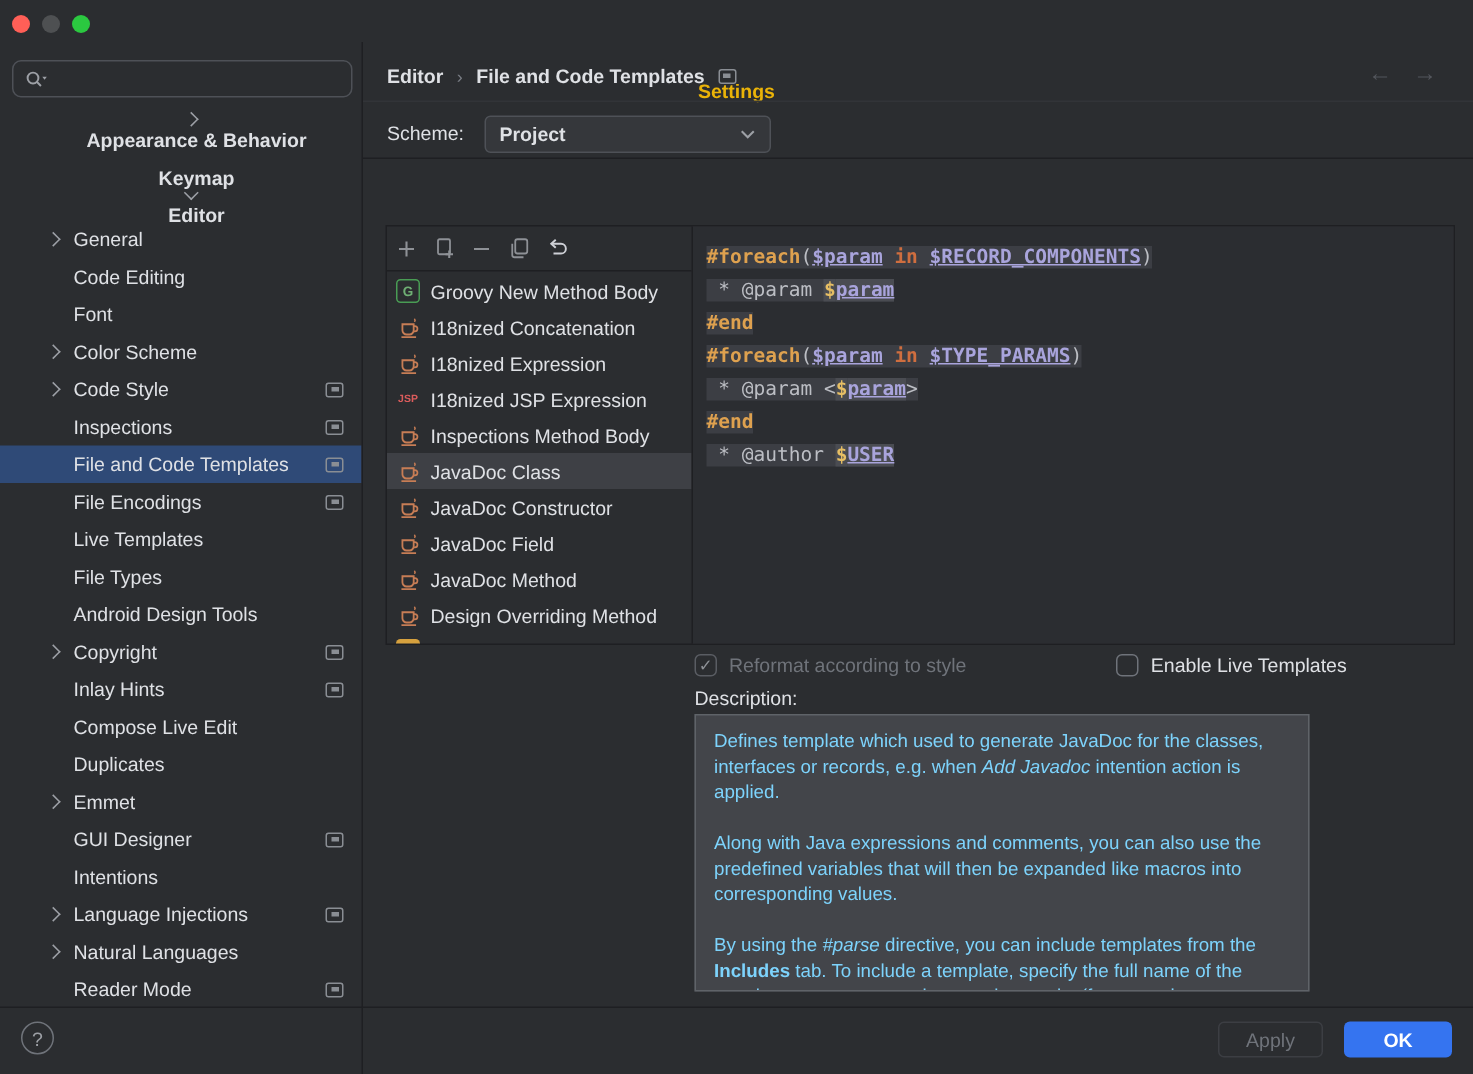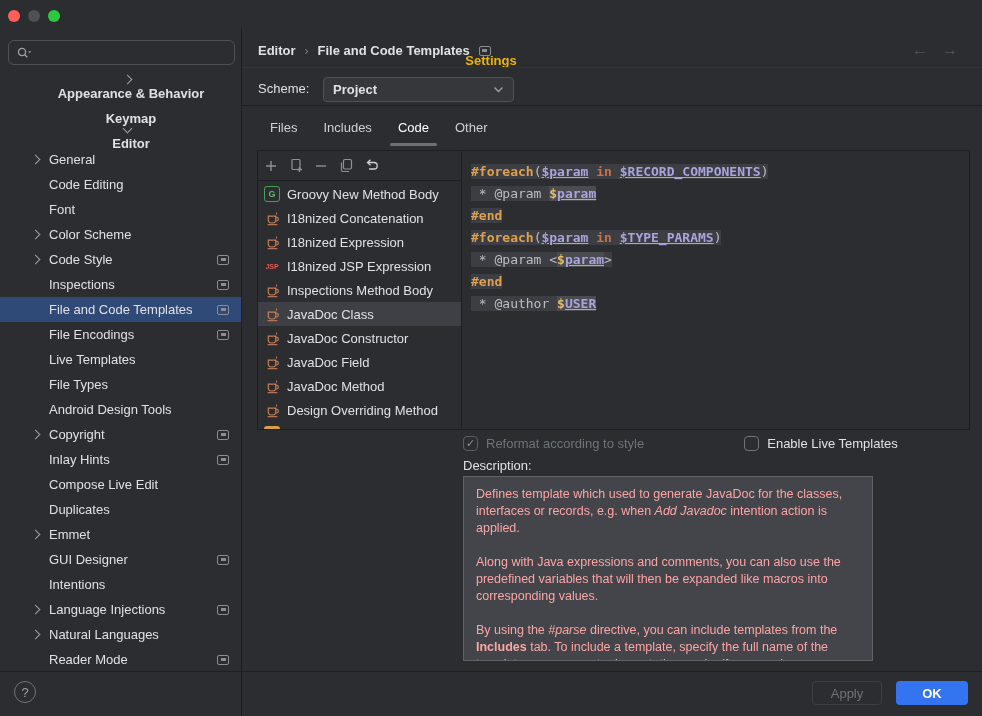--- a/index.html
+++ b/index.html
@@ -82,21 +82,21 @@
   .cb{width:15px;height:15px;box-sizing:border-box;border:1px solid #5A5D63;border-radius:4px;display:flex;
       align-items:center;justify-content:center;font-size:11px;color:#8E9297;}
   .opt{display:flex;align-items:center;gap:8px;}
   .opt .olabel{white-space:nowrap;}
   .opt.disabled .olabel{color:#6F737A;}
   .opt2{margin-left:100px;}
 
   
   .desclbl{left:463px;top:458px;}
   .descbox{left:463px;top:476px;width:410px;height:185px;box-sizing:border-box;background:#43454A;border:1px solid #5F6368;
-           padding:9px 12px;overflow:hidden;color:#fca5a5;font-size:12.5px;line-height:17px;}
+           padding:9px 12px;overflow:hidden;color:#7dd3fc;font-size:12.5px;line-height:17px;}
   .descbox p{margin:0 0 17px 0;}
   .descbox .it{font-style:italic;}
   .descbox .bd{font-weight:bold;}
 
   
   .footline{left:0;top:671px;width:982px;height:1px;background:#1E1F22;}
   .help{left:14px;top:681px;width:22px;height:22px;border:1px solid #6F737A;border-radius:50%;box-sizing:border-box;
         display:flex;align-items:center;justify-content:center;color:#9DA0A6;font-size:13px;}
   .btn{height:24px;box-sizing:border-box;border-radius:4px;display:flex;align-items:center;justify-content:center;
        font-size:13px;cursor:default;}
@@ -286,26 +286,20 @@
 
   <div class="a schemelbl">Scheme:</div>
   <div class="a combo">
     <span class="cval">Project</span>
     <svg width="11" height="7" viewBox="0 0 11 7">
       <path d="M1.5 1.5 L5.5 5.5 L9.5 1.5" fill="none" stroke="#9DA0A6" stroke-width="1.4"></path>
     </svg>
   </div>
   <div class="a divider" style="left:242px;top:105px;width:740px;"></div>
 
-  <div class="a tabs" id="tabs">
-      <span class="tab">Files</span>
-      <span class="tab">Includes</span>
-      <span class="tab sel">Code</span>
-      <span class="tab">Other</span>
-    </div>
 
   <div class="a panel">
     <div class="tpl-list">
       <div class="tpl-toolbar">
         <span class="tbtn">
           <svg width="14" height="14" viewBox="0 0 14 14">
               <path d="M7 2 V12 M2 7 H12" stroke="#8E9196" stroke-width="1.4" fill="none"></path>
             </svg>
         </span>
         <span class="tbtn">

